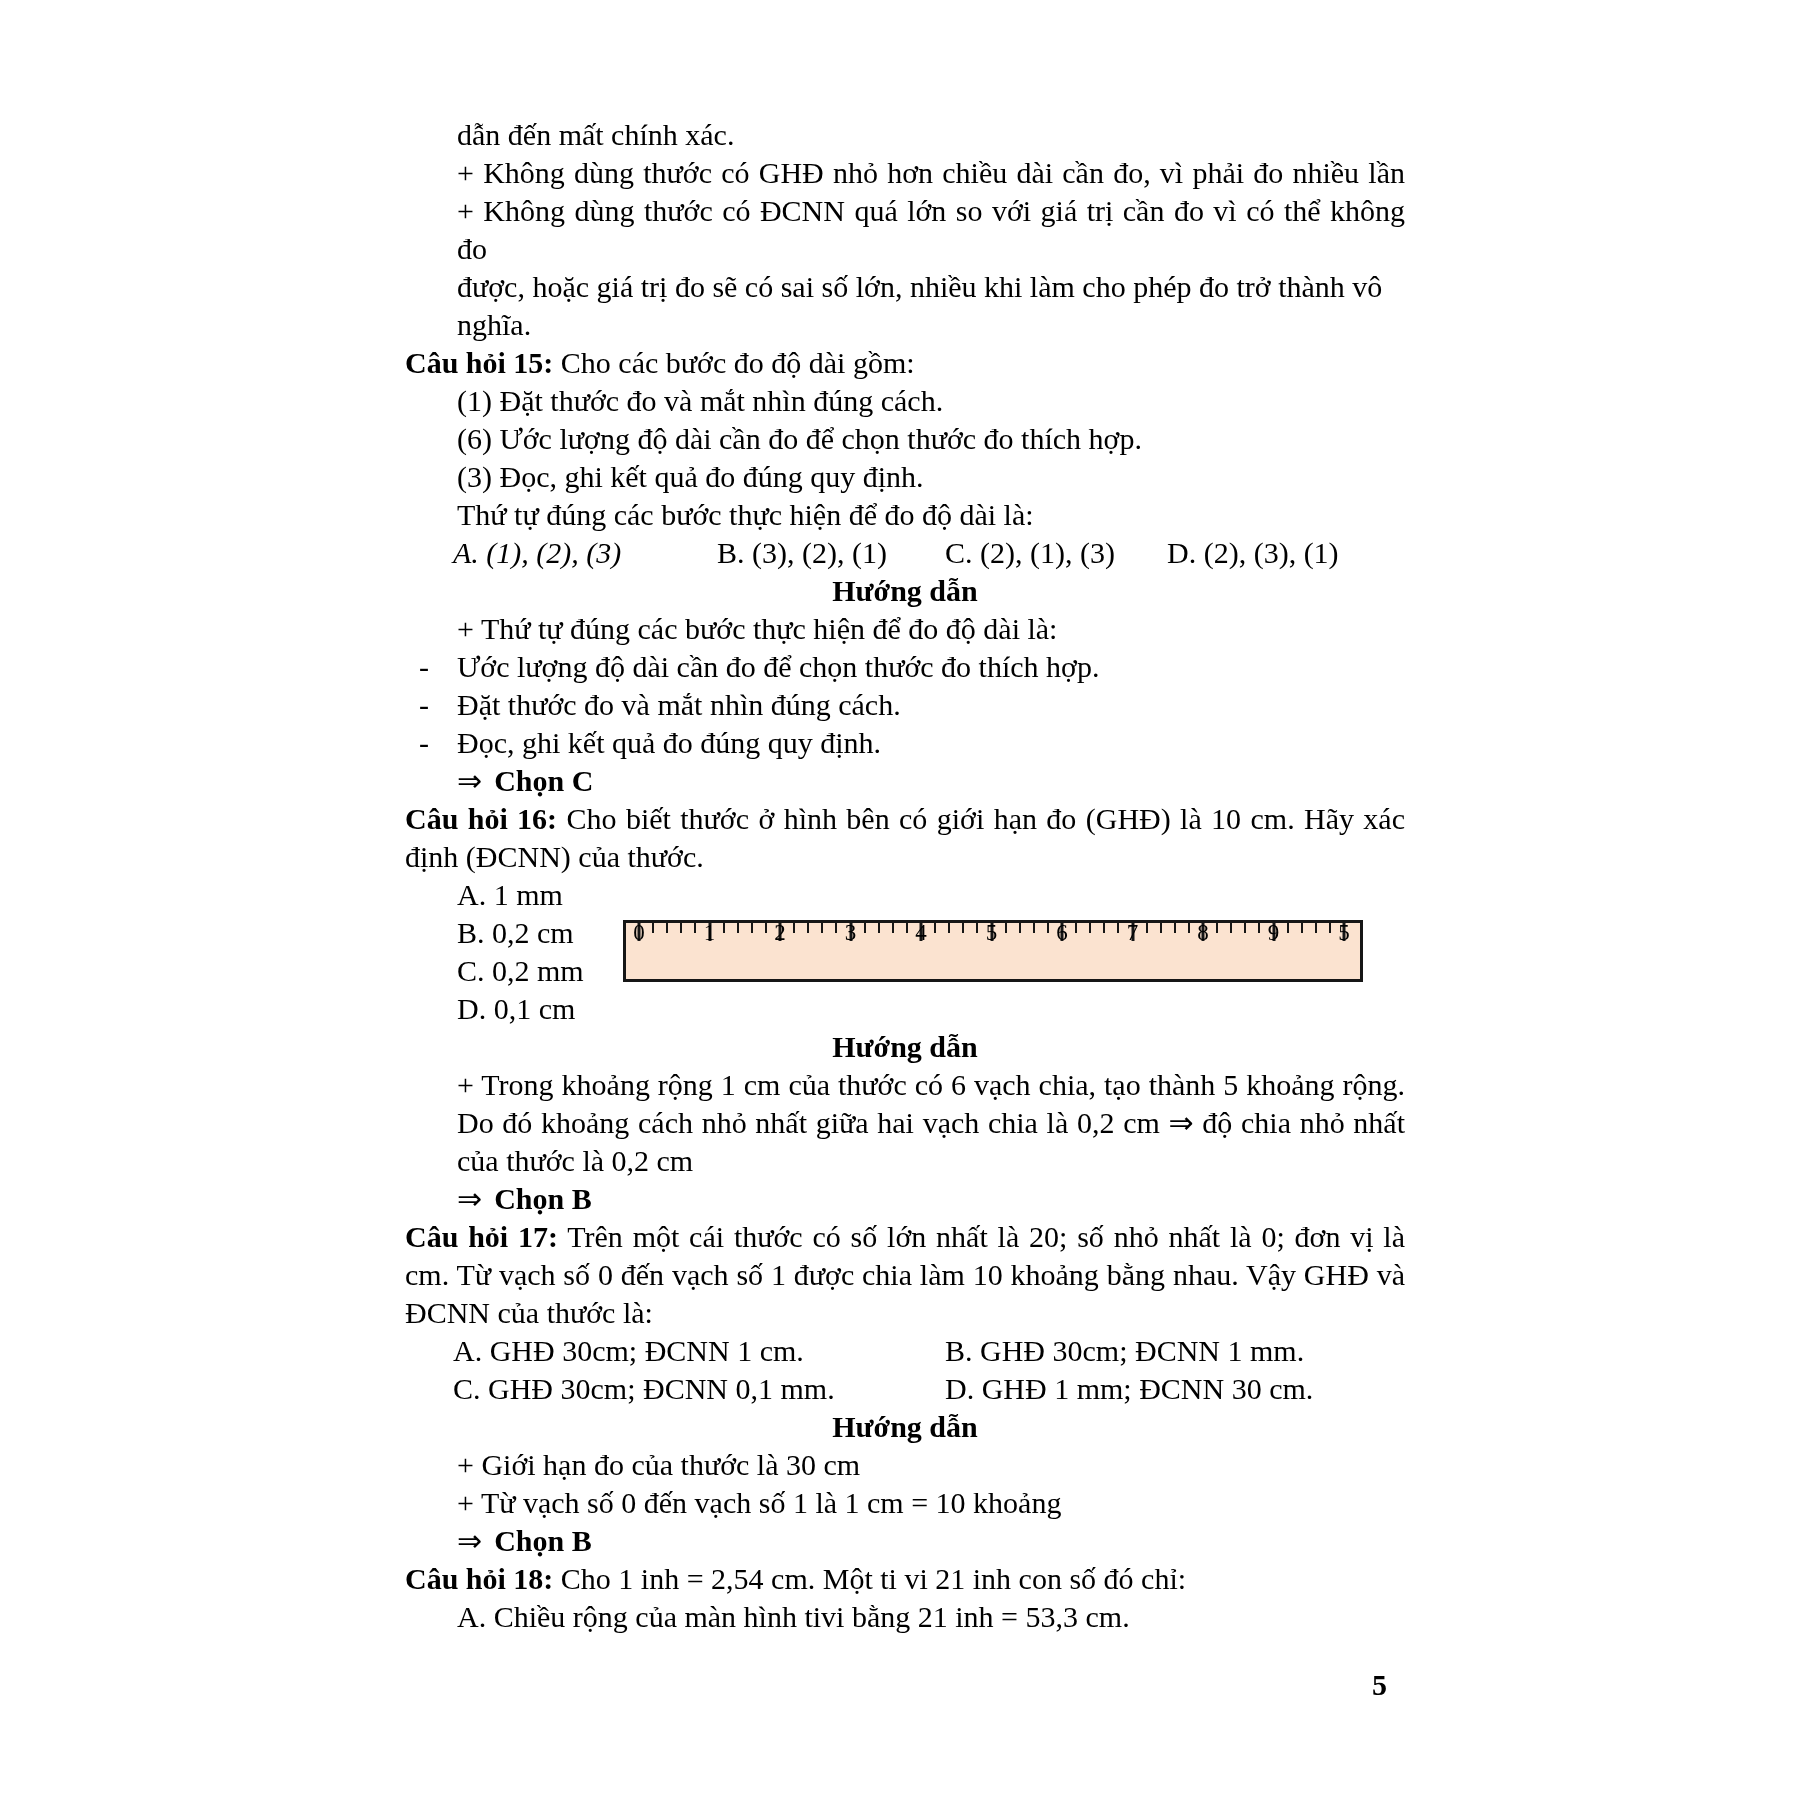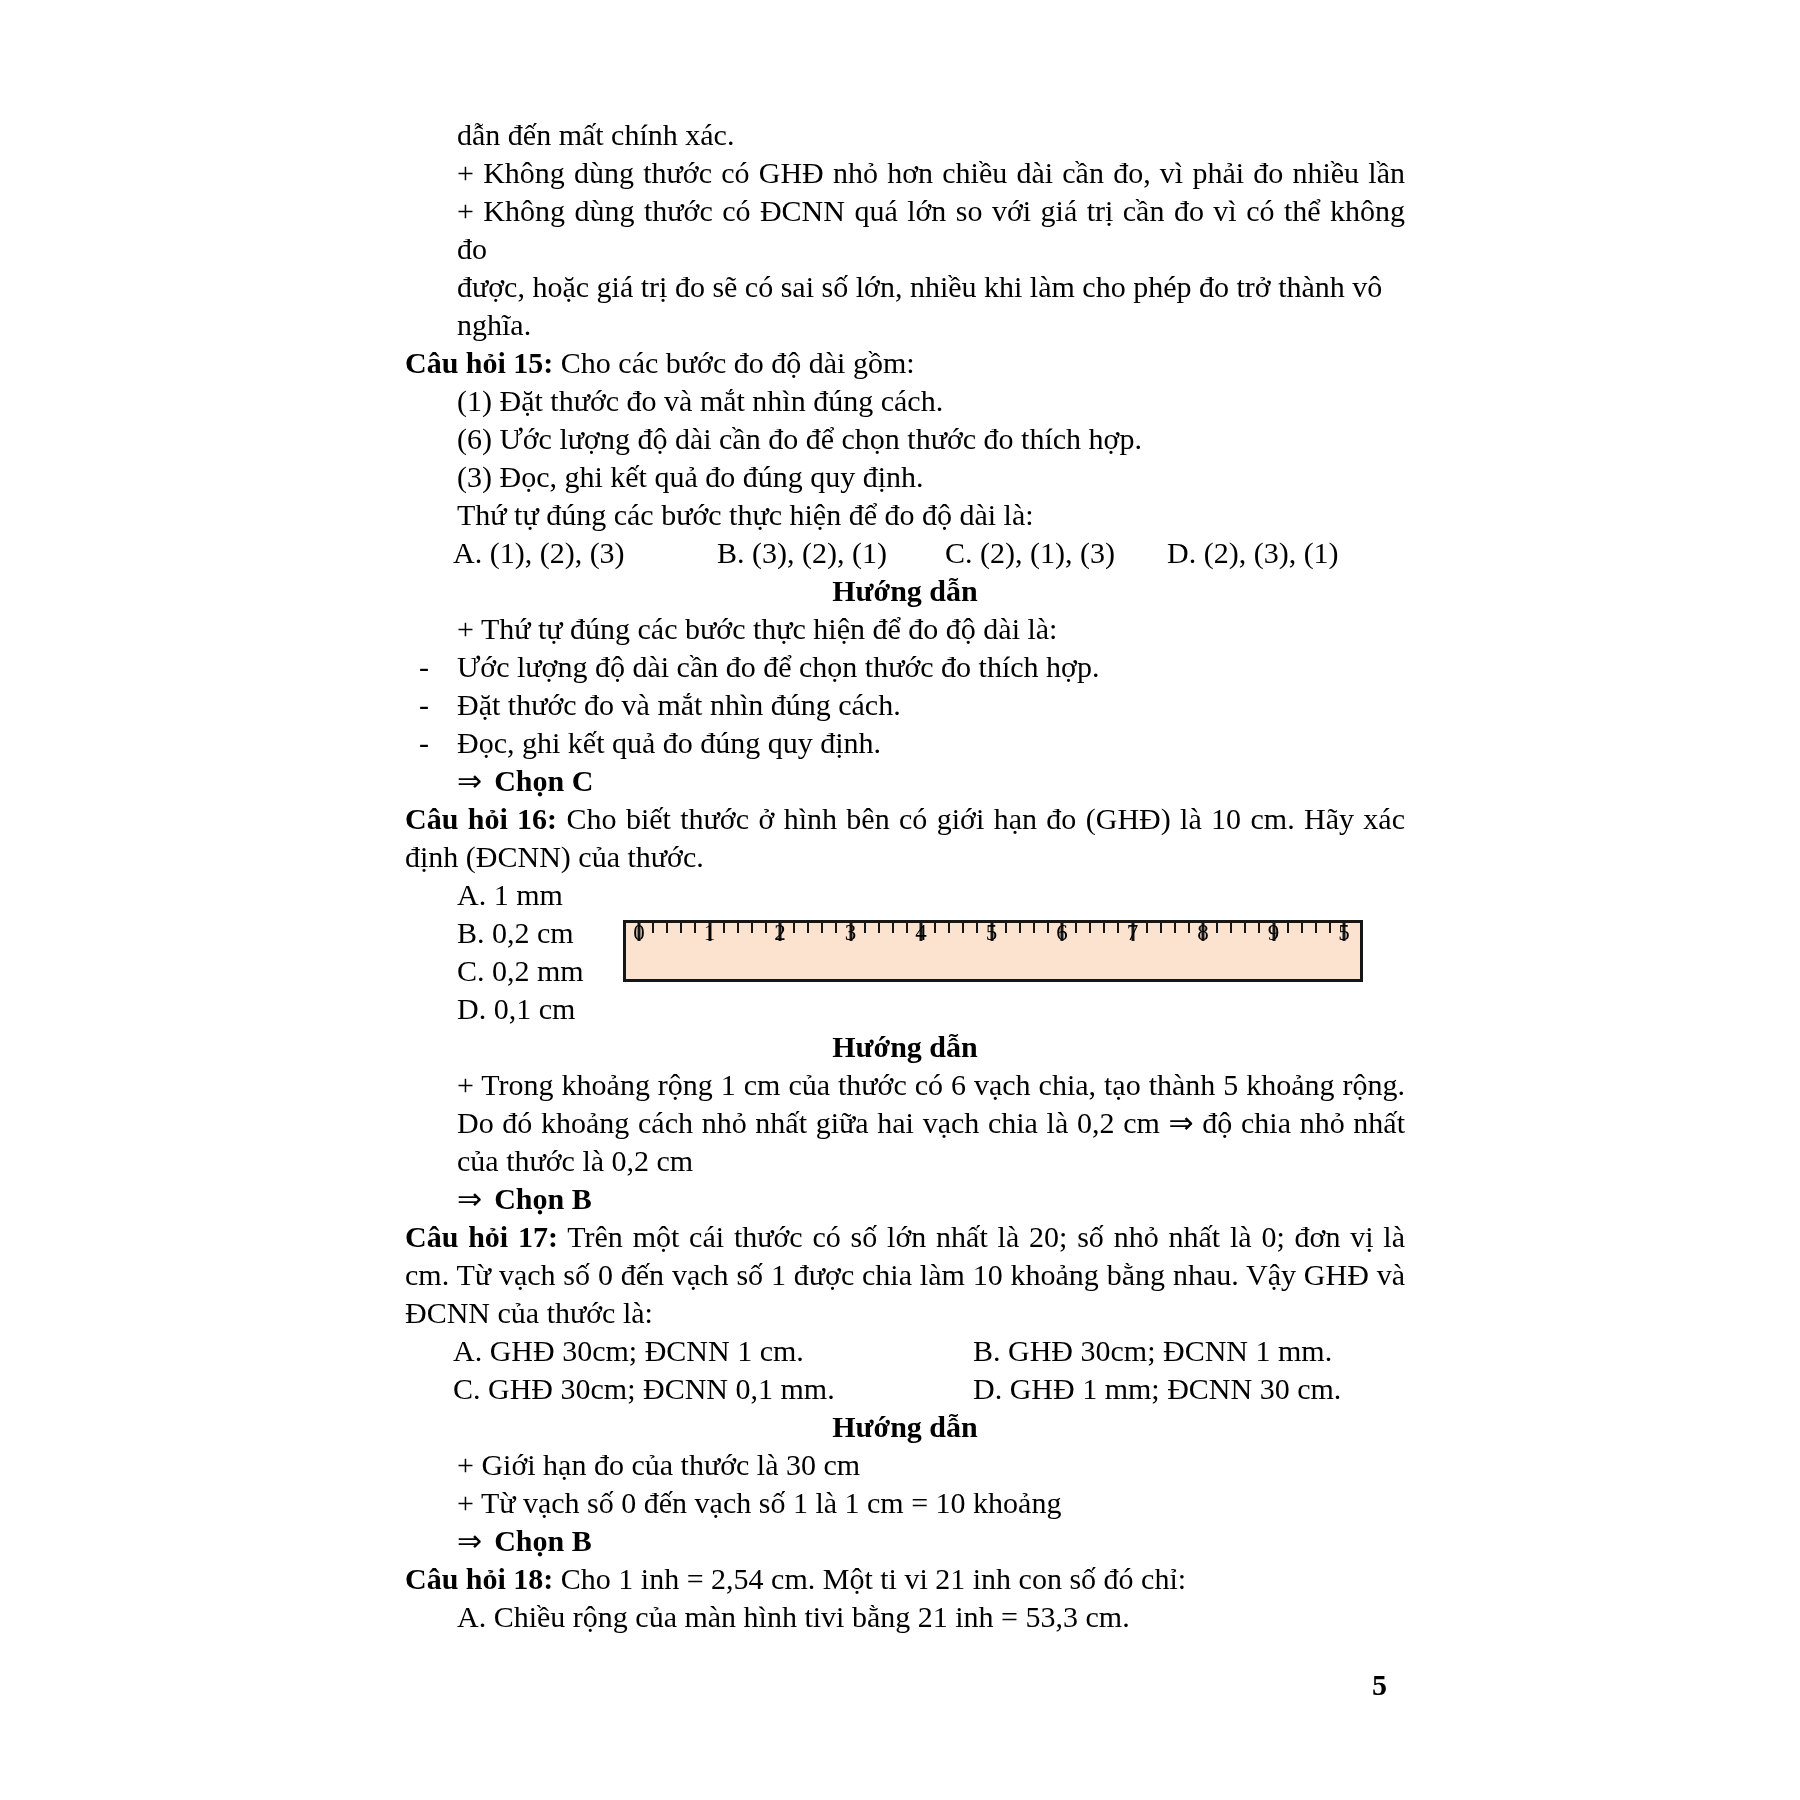--- a/index.html
+++ b/index.html
@@ -11,22 +11,22 @@
   .ind { padding-left:52px; }
   .jfull { text-align:justify; text-align-last:justify; }
   .b { font-weight:bold; }
   .u { text-decoration:underline; }
   .center { text-align:center; font-weight:bold; }
   .bulleted { position:relative; padding-left:52px; }
   .dash { position:absolute; left:14px; }
   .arrow { margin-right:12px; }
   .optrow { position:relative; height:38px; }
   .optrow > span { position:absolute; white-space:nowrap; top:0; }
-  .o0 { left:48px; } .o1 { left:312px; } .o2 { left:540px; } .o3 { left:762px; }
-  .c0 { left:48px; } .c1 { left:568px; }
+  .o0 { left:48px;font-style:italic; } .o1 { left:312px; } .o2 { left:540px; } .o3 { left:762px; }
+  .c0 { left:48px; } .c1 { left:540px; }
   .q16row { position:relative; height:152px; }
   .q16row .opt { padding-left:52px; height:38px; white-space:nowrap; }
   .ruler { position:absolute; left:218px; top:44px; width:740px; height:62px;
            background:#fbe3d0; border:3px solid #161616; }
   .ruler-scale { position:absolute; left:13px; right:16px; top:0; height:100%; }
   .tick { position:absolute; top:0; width:2px; height:10px; background:#161616;
           transform:translateX(-50%); }
   .tick.major { width:3px; height:18px; }
   .rnum { position:absolute; top:-3px; transform:translateX(-50%);
           font-size:23px; line-height:26px; }

